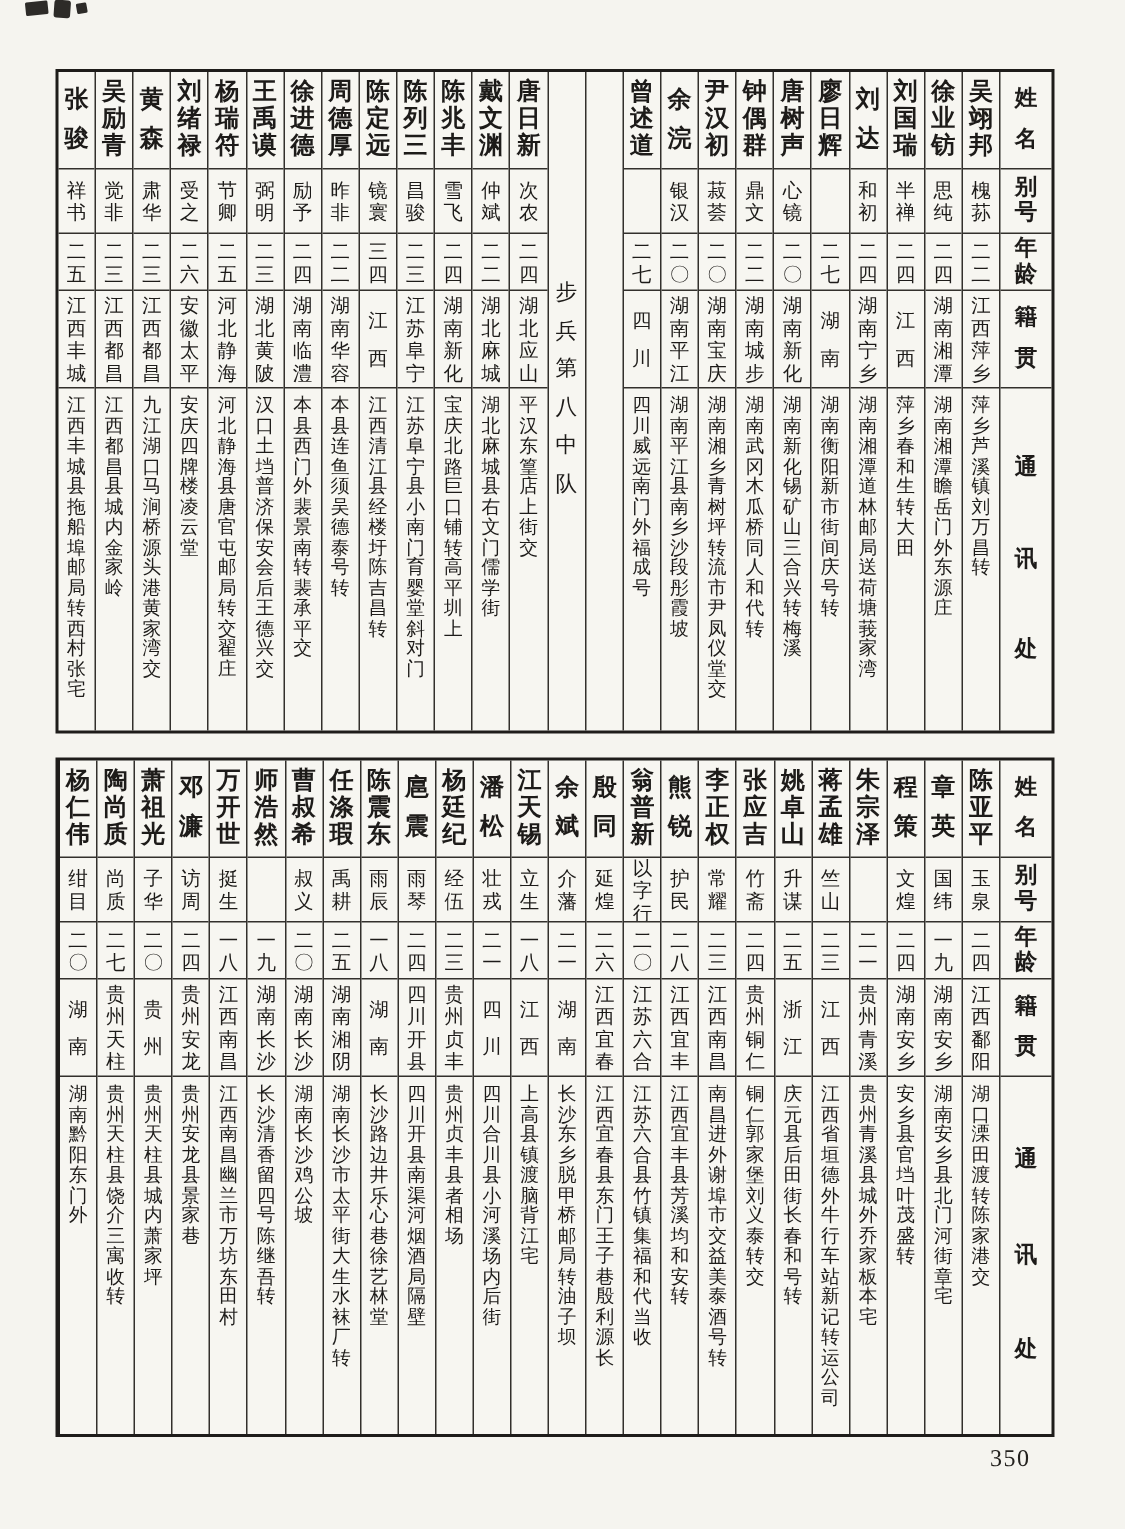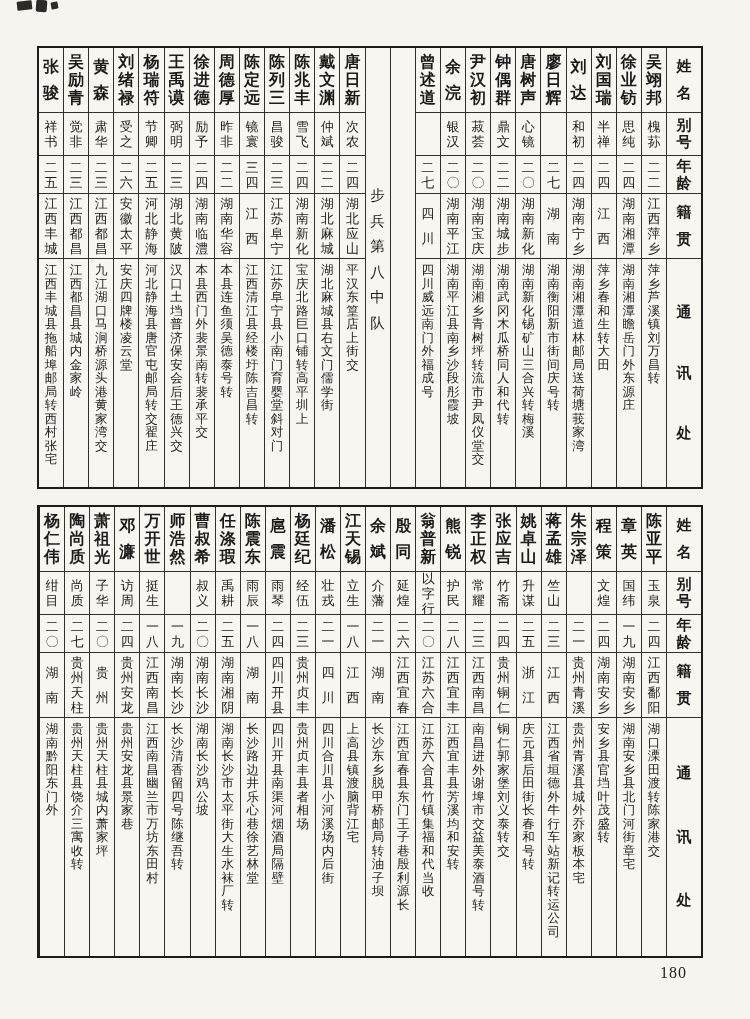--- a/index.html
+++ b/index.html
@@ -2236,14 +2236,14 @@
             <span class="ch">黔</span>
             <span class="ch">阳</span>
             <span class="ch">东</span>
             <span class="ch">门</span>
             <span class="ch">外</span>
           </div>
         </div>
       </div>
     </div>
 
-  <div class="page-number">180</div>
+  <div class="page-number">350</div>
 </div>
 
 </body></html>

